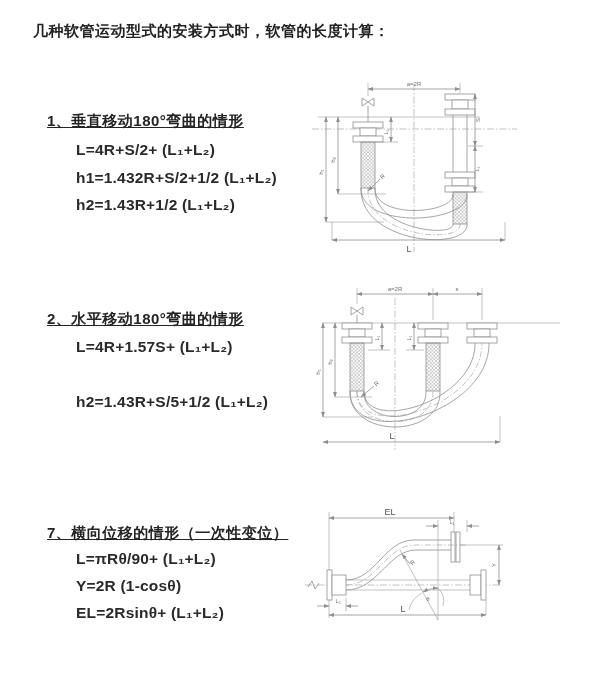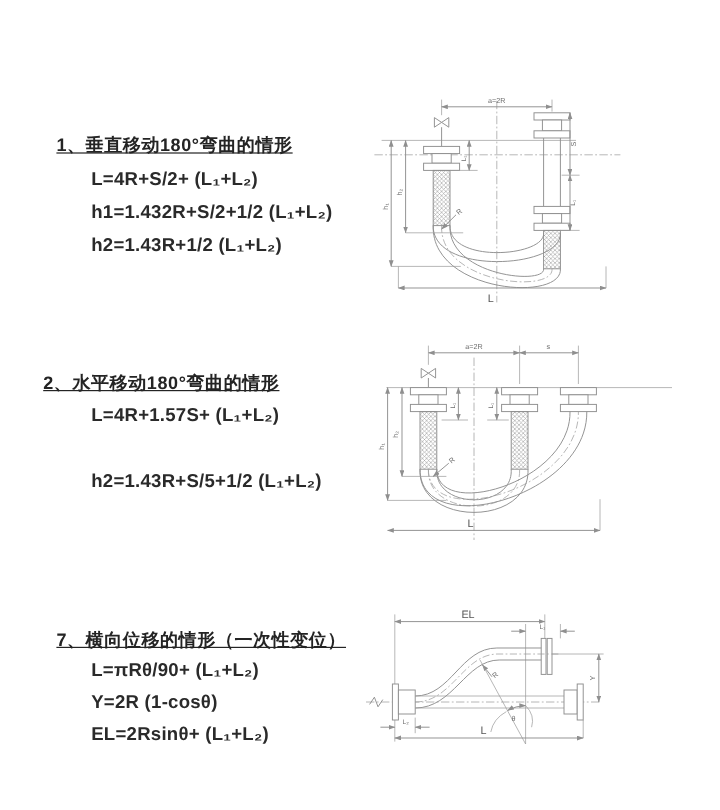--- a/index.html
+++ b/index.html
@@ -20,27 +20,28 @@
   .thin{stroke:#9a9a9a;stroke-width:0.6;fill:none;}
   .cl{stroke:#9a9a9a;stroke-width:0.6;fill:none;stroke-dasharray:7 2 1.5 2;}
   .hose-dash{stroke:#9a9a9a;stroke-width:0.6;fill:none;stroke-dasharray:6 2 1.5 2;}
   .plate{fill:#ffffff;stroke:#8f8f8f;stroke-width:0.8;}
 </style>
 </head>
 <body>
 
 <div id="page">
 
+  <div class="doc-title">几种软管运动型式的安装方式时，软管的长度计算：</div>
 
   <div class="sec-heading" style="left:47px;top:112px">1、垂直移动180°弯曲的情形</div>
   <div class="formula" style="left:76px;top:141px">L=4R+S/2+ (L₁+L₂)</div>
   <div class="formula" style="left:76px;top:169px">h1=1.432R+S/2+1/2 (L₁+L₂)</div>
   <div class="formula" style="left:76px;top:196px">h2=1.43R+1/2 (L₁+L₂)</div>
 
-  <div class="sec-heading" style="left:36px;top:310px">2、水平移动180°弯曲的情形</div>
+  <div class="sec-heading" style="left:47px;top:310px">2、水平移动180°弯曲的情形</div>
   <div class="formula" style="left:76px;top:338px">L=4R+1.57S+ (L₁+L₂)</div>
   <div class="formula" style="left:76px;top:393px">h2=1.43R+S/5+1/2 (L₁+L₂)</div>
 
   <div class="sec-heading" style="left:47px;top:524px">7、横向位移的情形（一次性变位）</div>
   <div class="formula" style="left:76px;top:550px">L=πRθ/90+ (L₁+L₂)</div>
   <div class="formula" style="left:76px;top:577px">Y=2R (1-cosθ)</div>
   <div class="formula" style="left:76px;top:604px">EL=2Rsinθ+ (L₁+L₂)</div>
 
   <svg style="left:312px;top:72px" width="264" height="190" viewBox="0 0 264 190">
     <defs>

